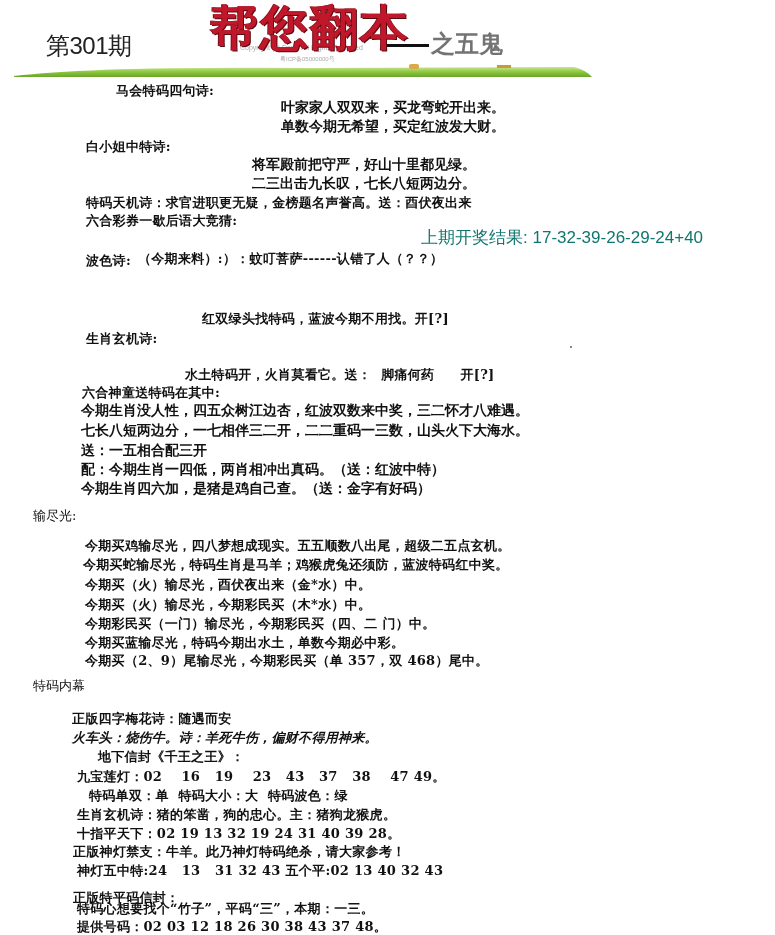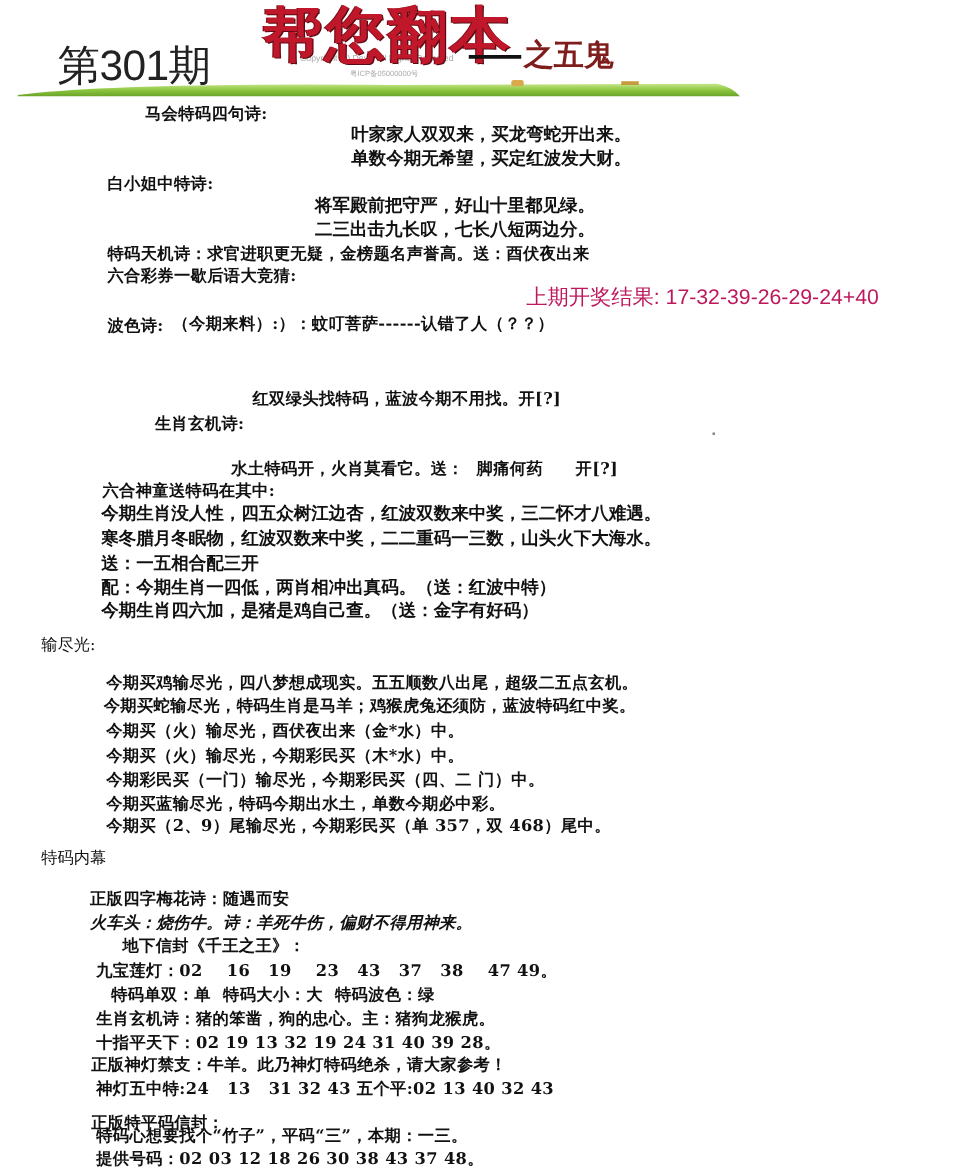--- a/index.html
+++ b/index.html
@@ -2,36 +2,36 @@
 <html><head>
   <meta charset="utf-8">
   <style>
     html, body { margin:0; padding:0; background:#ffffff; }
     body { width:775px; height:935px; position:relative; overflow:hidden;
            font-family:"DejaVu Serif", "Liberation Serif", serif; color:#111; }
     .abs { position:absolute; white-space:nowrap; }
     .b { font-weight:bold; font-size:13px; letter-spacing:0.3px; }
     .b14 { font-weight:bold; font-size:14px;margin-left:48px; }
     .hdr-issue { left:46px; top:30px; font-family:"Liberation Sans", sans-serif;
-                 font-size:34px; color:#222; letter-spacing:-0.5px; }
+                 font-size:24px; color:#222; letter-spacing:-0.5px; }
     .hdr-title { left:210px; top:-4px; font-family:"DejaVu Serif", serif;
                  font-size:48px; font-weight:bold; color:#c0182a;
                  letter-spacing:2px;
                  text-shadow:1px 1px 0 #5a0a12, -1px 0 0 #7a0e1a; }
-    .hdr-sub { left:375px; top:28px; font-size:24px; font-weight:bold; color:#7f1d1d;
+    .hdr-sub { left:387px; top:28px; font-size:24px; font-weight:bold; color:#737373;
                font-family:"DejaVu Serif", serif; }
     .hdr-dash { display:inline-block; width:42px; height:3px; background:#111;
                 vertical-align:middle; margin-right:2px; }
     .wm1 { left:240px; top:44px; font-size:7px; color:#aaa; font-family:"Liberation Sans", sans-serif; }
     .wm2 { left:280px; top:55px; font-size:6px; color:#aaa; font-family:"Liberation Sans", sans-serif; }
     .greenbar { position:absolute; left:14px; top:64px; width:578px; height:14px; }
     .heading-lg { font-size:13px; font-weight:normal; color:#111;
                   font-family:"DejaVu Serif", serif; }
     .result { left:421px; top:226px; font-family:"Liberation Sans", sans-serif;
-              font-size:17px; color:#be185d; }
+              font-size:17px; color:#0f766e; }
     .speck { position:absolute; background:#e8e8e8; }
   </style>
 </head>
 <body>
 
 <div class="abs hdr-issue">第301期</div>
 <div class="abs wm1">Copyright (c) Dev... All Rights Reserved</div>
 <div class="abs wm2">粤ICP备05000000号</div>
 <div class="abs hdr-title">帮您翻本</div>
 <div class="abs hdr-sub"><span class="hdr-dash"></span><span>之五鬼</span></div>
@@ -59,27 +59,27 @@
 
 <div class="abs b" style="left:86px;top:194px;">特码天机诗：求官进职更无疑，金榜题名声誉高。送：酉伏夜出来</div>
 
 <div class="abs b" style="left:86px;top:212px;">六合彩券一歇后语大竞猜:</div>
 <div class="abs result"><span>上期开奖结果:</span> <span>17-32-39-26-29-24+40</span></div>
 <div class="abs b" style="left:138px;top:250px;">（今期来料）:）：蚊叮菩萨------认错了人（？？）</div>
 
 <div class="abs b" style="left:86px;top:252px;">波色诗:</div>
 <div class="abs b" style="left:202px;top:310px;">红双绿头找特码，蓝波今期不用找。开[?]</div>
 
-<div class="abs b" style="left:86px;top:330px;margin-left:38px;">生肖玄机诗:</div>
+<div class="abs b" style="left:86px;top:330px;">生肖玄机诗:</div>
 <div class="speck" style="left:570px;top:346px;width:2px;height:2px;background:#888;"></div>
 <div class="abs b" style="left:185px;top:366px;"><span>水土特码开，火肖莫看它。送：</span><span style="margin-left:10px;">脚痛何药</span><span style="margin-left:26px;">开[?]</span></div>
 
 <div class="abs b" style="left:82px;top:384px;">六合神童送特码在其中:</div>
 <div class="abs b14" style="left:33px;top:402px;">今期生肖没人性，四五众树江边杏，红波双数来中奖，三二怀才八难遇。</div>
-<div class="abs b14" style="left:33px;top:422px;">寒冬腊月冬眠物，红波双数来中奖，二二重码一三数，山头火下大海水。</div>
+<div class="abs b14" style="left:33px;top:422px;">七长八短两边分，一七相伴三二开，二二重码一三数，山头火下大海水。</div>
 <div class="abs b14" style="left:33px;top:442px;">送：一五相合配三开</div>
 <div class="abs b14" style="left:33px;top:461px;">配：今期生肖一四低，两肖相冲出真码。（送：红波中特）</div>
 <div class="abs b14" style="left:33px;top:480px;">今期生肖四六加，是猪是鸡自己查。（送：金字有好码）</div>
 
 <div class="abs heading-lg" style="left:33px;top:507px;">输尽光:</div>
 <div class="abs b" style="left:85px;top:537px;">今期买鸡输尽光，四八梦想成现实。五五顺数八出尾，超级二五点玄机。</div>
 <div class="abs b" style="left:83px;top:556px;">今期买蛇输尽光，特码生肖是马羊；鸡猴虎兔还须防，蓝波特码红中奖。</div>
 <div class="abs b" style="left:85px;top:576px;">今期买（火）输尽光，酉伏夜出来（金*水）中。</div>
 <div class="abs b" style="left:85px;top:596px;">今期买（火）输尽光，今期彩民买（木*水）中。</div>
 <div class="abs b" style="left:85px;top:615px;">今期彩民买（一门）输尽光，今期彩民买（四、二 门）中。</div>

